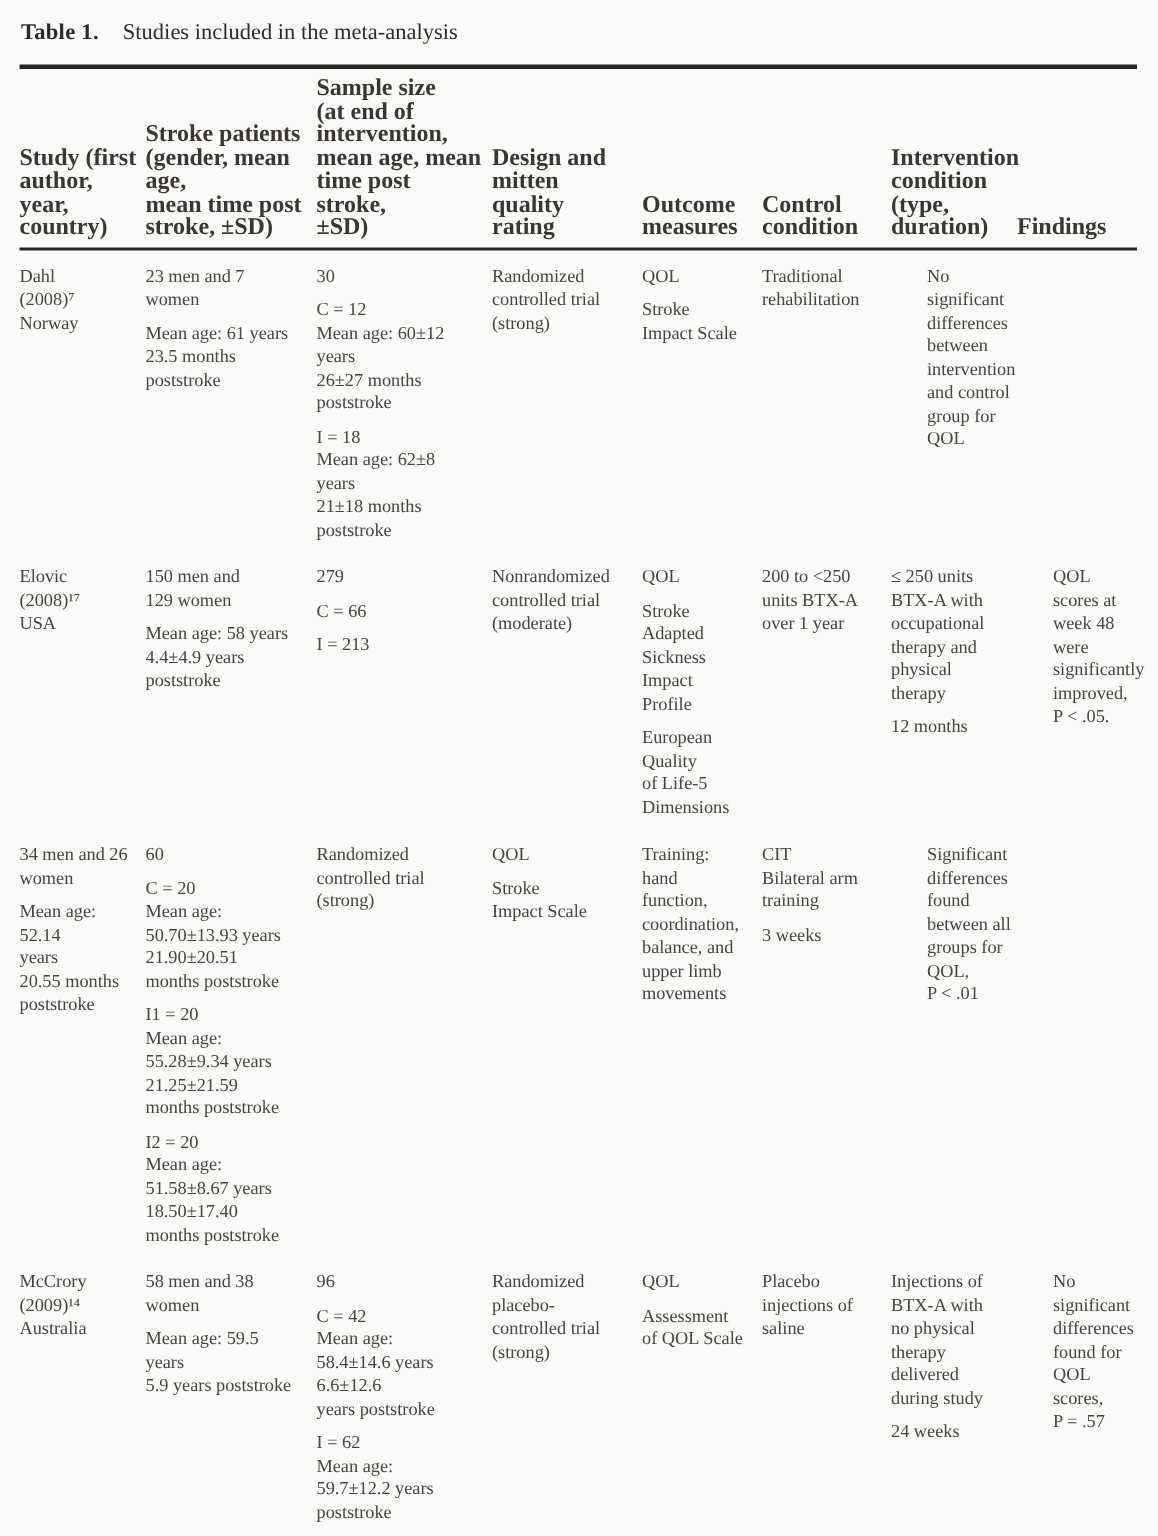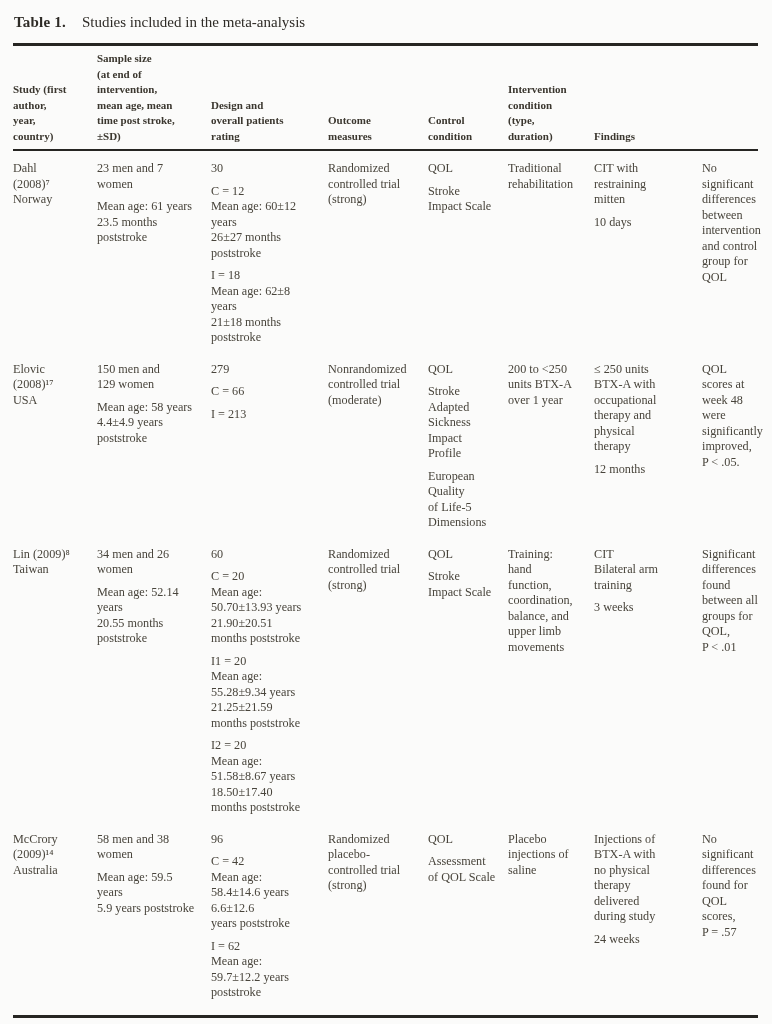--- a/index.html
+++ b/index.html
@@ -20,21 +20,21 @@
   .rule { width:745px; }
   .rule-top { height:3px; background:#262522; }
   .rule-mid { height:2px; background:#262522; }
   .rule-bottom { height:3px; background:#262522; }
   .thead {
     display:grid; grid-template-columns:var(--cols);
     align-items:end;
     padding:5px 0 5px 0;
   }
   .th {
-    font-weight:700; font-size:11px; line-height:15.5px;
+    font-weight:700; font-size:16px; line-height:15.5px;
     white-space:pre-line; padding-right:5px; color:#3b372f;
   }
   .th:last-child { padding-right:0; }
   .tbody { display:flex; flex-direction:column; gap:16px; padding:10px 0 14px 0; }
   .trow { display:grid; grid-template-columns:var(--cols); }
   .cell { font-size:12.2px; line-height:15.5px; padding-right:5px; }
   .cell:last-child { padding-right:0;margin-left:24px; }
   .cell p { margin:0; white-space:pre-line; }
   .cell p + p { margin-top:7px; }
 </style>
@@ -47,28 +47,32 @@
     <span class="title-label">Table 1.</span><span class="title-text">Studies included in the meta-analysis</span>
   </div>
 
   <div class="rule rule-top"></div>
 
   <div class="thead">
     <div class="th">Study (first
 author,
 year,
 country)</div>
+    <div class="th">Stroke patients
+(gender, mean age,
+mean time post
+stroke, ±SD)</div>
     <div class="th">Sample size
 (at end of
 intervention,
 mean age, mean
 time post stroke,
 ±SD)</div>
     <div class="th">Design and
-overall patients
+mitten quality
 rating</div>
     <div class="th">Outcome
 measures</div>
     <div class="th">Control
 condition</div>
     <div class="th">Intervention
 condition
 (type,
 duration)</div>
     <div class="th">Findings</div>
@@ -111,26 +115,20 @@
         <div class="cell">
           <p>QOL</p>
           <p>Stroke
 Impact Scale</p>
         </div>
         <div class="cell">
           <p>Traditional
 rehabilitation</p>
         </div>
         <div class="cell">
-          <p>CIT with
-restraining
-mitten</p>
-          <p>10 days</p>
-        </div>
-        <div class="cell">
           <p>No significant
 differences
 between
 intervention
 and control
 group for
 QOL</p>
         </div>
       </div>
       <div class="trow">
@@ -185,24 +183,20 @@
         <div class="cell">
           <p>QOL scores at
 week 48 were
 significantly
 improved,
 P &lt; .05.</p>
         </div>
       </div>
       <div class="trow">
         <div class="cell">
-          <p>Lin (2009)⁸
-Taiwan</p>
-        </div>
-        <div class="cell">
           <p>34 men and 26
 women</p>
           <p>Mean age: 52.14
 years
 20.55 months
 poststroke</p>
         </div>
         <div class="cell">
           <p>60</p>
           <p>C = 20

